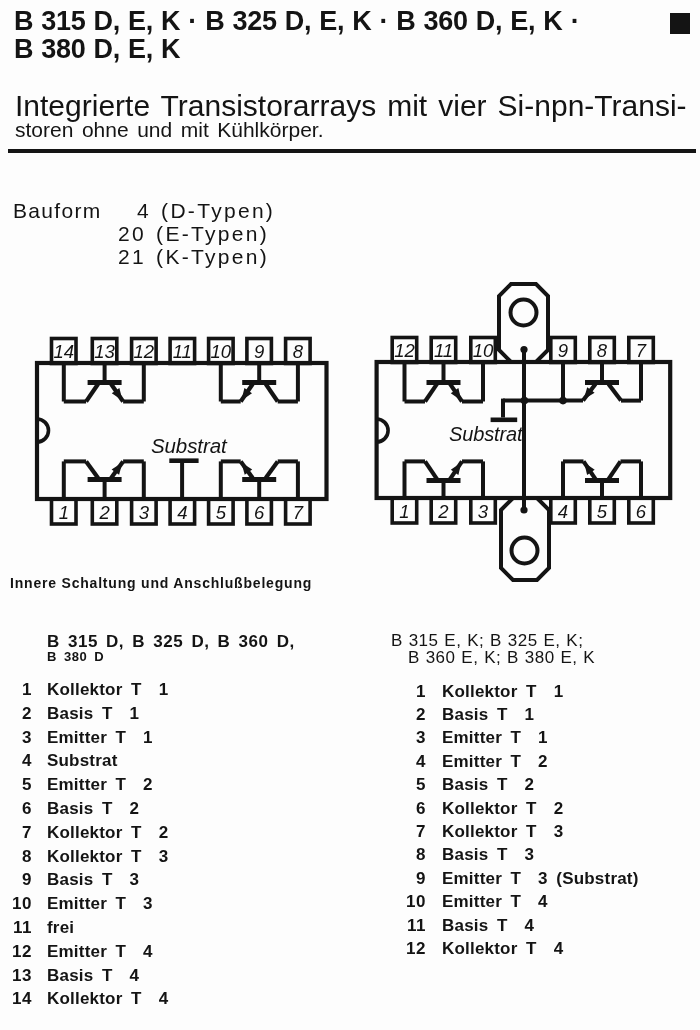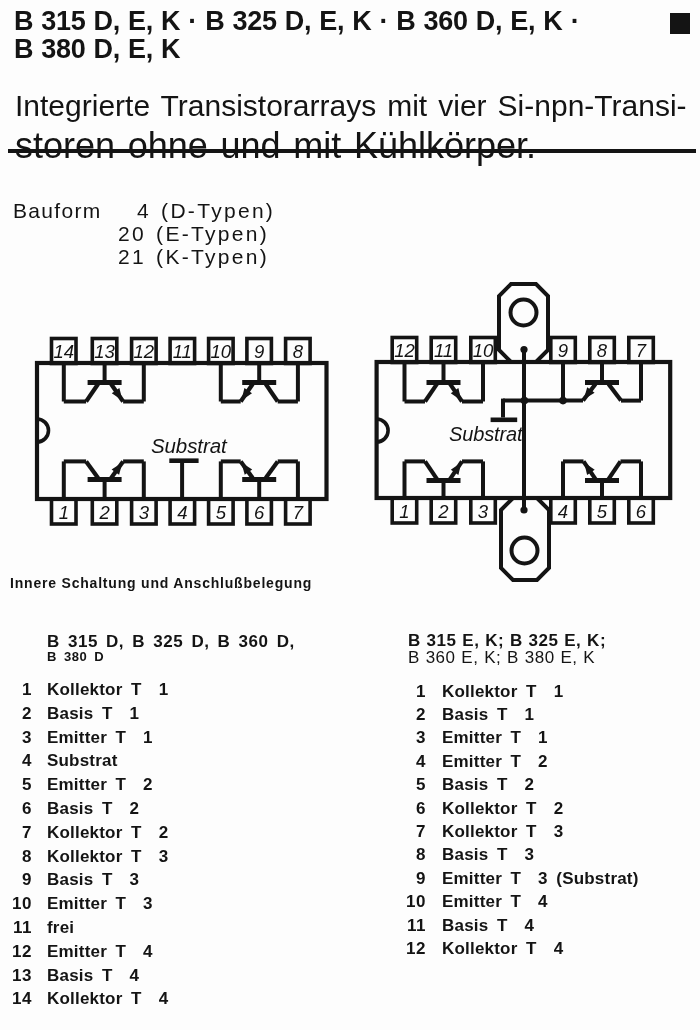--- a/index.html
+++ b/index.html
@@ -12,21 +12,21 @@
 <body>
 
 <div class="abs" style="left:14px;top:6px;font-size:27px;font-weight:bold;white-space:nowrap;letter-spacing:-0.3px;word-spacing:0.9px;">B 315 D, E, K · B 325 D, E, K · B 360 D, E, K ·</div>
 
 <div class="abs" style="left:14px;top:34px;font-size:27px;font-weight:bold;white-space:nowrap;letter-spacing:-0.3px;word-spacing:0.9px;">B 380 D, E, K</div>
 
 <div class="abs" style="left:670px;top:13px;width:20px;height:21px;background:#141414;"></div>
 
 <div class="abs" style="left:15px;top:89px;font-size:30px;white-space:nowrap;word-spacing:2.7px;text-align:right;">Integrierte Transistorarrays mit vier Si-npn-Transi-</div>
 
-<div class="abs" style="left:15px;top:125px;font-size:36px;white-space:nowrap;word-spacing:2.7px;">storen ohne und mit Kühlkörper.</div>
+<div class="abs" style="left:15px;top:118px;font-size:21px;white-space:nowrap;word-spacing:2.7px;">storen ohne und mit Kühlkörper.</div>
 
 <div class="abs" style="left:8px;top:149px;width:688px;height:4px;background:#141414;"></div>
 
 <div class="abs" style="left:13px;top:199px;font-size:21px;letter-spacing:1.3px;">Bauform</div>
 
 <div class="abs" style="left:137px;top:199px;font-size:21px;letter-spacing:2.3px;word-spacing:2px;">4 (D-Typen)</div>
 
 <div class="abs" style="left:118px;top:222px;font-size:21px;letter-spacing:2.3px;word-spacing:2px;">20 (E-Typen)</div>
 
 <div class="abs" style="left:118px;top:245px;font-size:21px;letter-spacing:2.3px;word-spacing:2px;">21 (K-Typen)</div>
@@ -296,21 +296,21 @@
 
 <text x="449" y="441" font-size="20" letter-spacing="-0.15" font-style="italic" font-family="Liberation Sans, sans-serif" fill="#141414">Substrat</text>
 </svg>
 
 <div class="abs" style="left:10px;top:575px;font-size:14px;font-weight:bold;letter-spacing:0.8px;">Innere Schaltung und Anschlußbelegung</div>
 
 <div class="abs" style="left:47px;top:632px;font-size:17px;font-weight:bold;word-spacing:3px;letter-spacing:0.5px;">B 315 D, B 325 D, B 360 D,</div>
 
 <div class="abs" style="left:47px;top:649px;font-size:13px;font-weight:bold;word-spacing:3px;letter-spacing:0.5px;">B 380 D</div>
 
-<div class="abs" style="left:408px;top:631px;font-size:17px;word-spacing:0.6px;letter-spacing:0.5px;font-weight:bold;">B 315 E, K; B 325 E, K;</div>
+<div class="abs" style="left:391px;top:631px;font-size:17px;word-spacing:0.6px;letter-spacing:0.5px;">B 315 E, K; B 325 E, K;</div>
 
 <div class="abs" style="left:408px;top:648px;font-size:17px;word-spacing:0.6px;letter-spacing:0.5px;">B 360 E, K; B 380 E, K</div>
 
 <div class="row" style="top:680.0px;left:0px;"><span class="num" style="width:32px;">1</span><span class="lbl" style="left:47px;">Kollektor T&nbsp;&nbsp;1</span></div>
 
 <div class="row" style="top:703.8px;left:0px;"><span class="num" style="width:32px;">2</span><span class="lbl" style="left:47px;">Basis T&nbsp;&nbsp;1</span></div>
 
 <div class="row" style="top:727.6px;left:0px;"><span class="num" style="width:32px;">3</span><span class="lbl" style="left:47px;">Emitter T&nbsp;&nbsp;1</span></div>
 
 <div class="row" style="top:751.4px;left:0px;"><span class="num" style="width:32px;">4</span><span class="lbl" style="left:47px;">Substrat</span></div>

